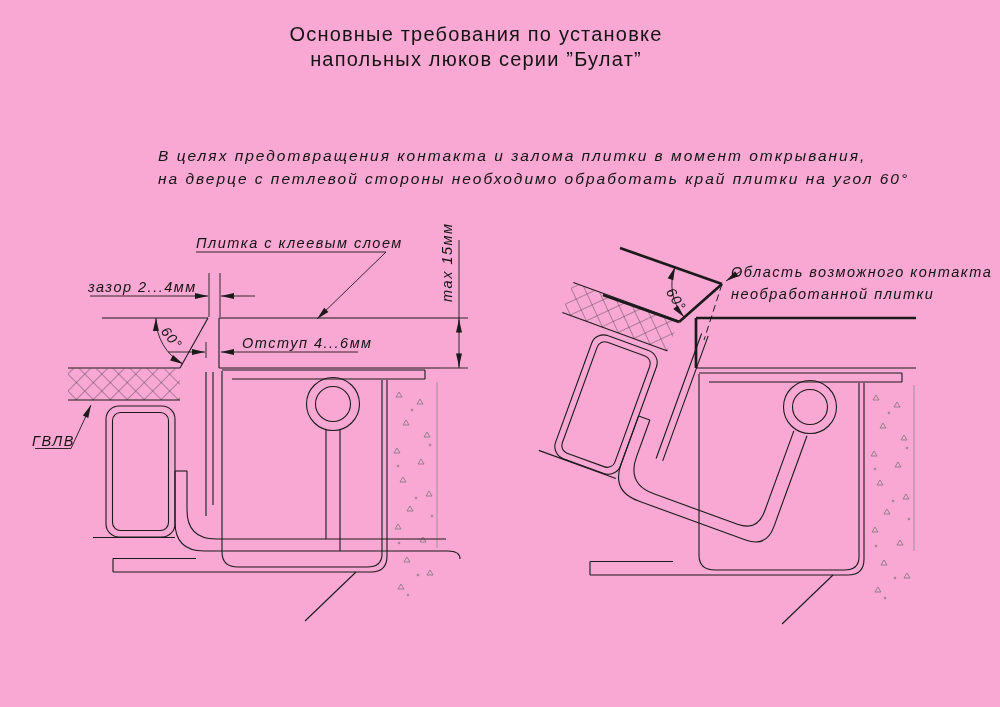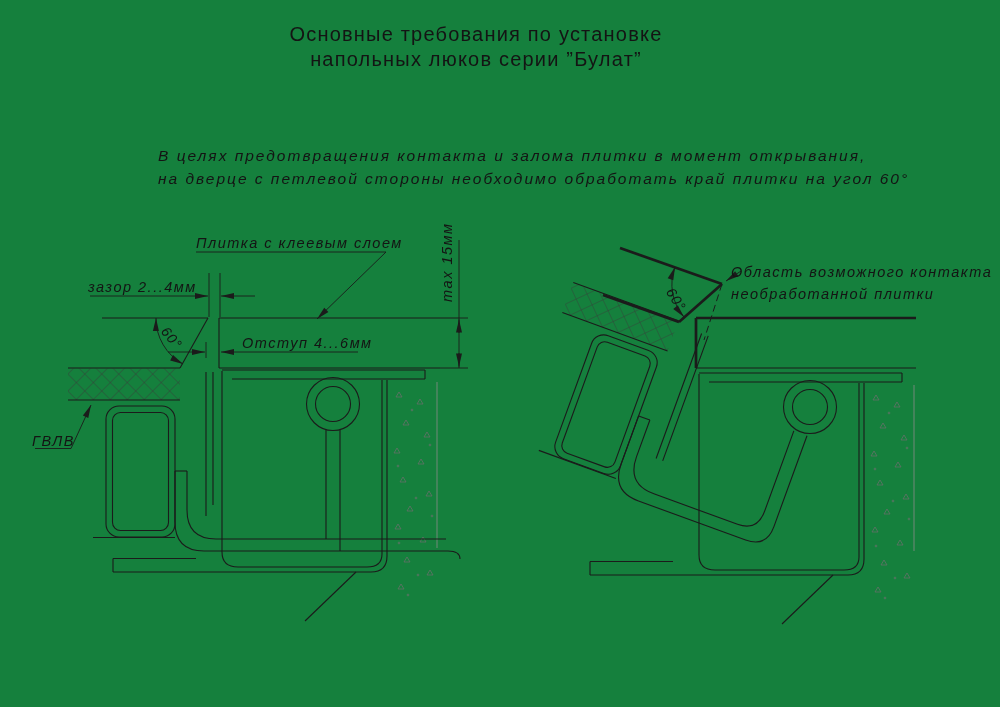--- a/index.html
+++ b/index.html
@@ -1,16 +1,16 @@
 <!DOCTYPE html>
 <html><head>
 <meta charset="utf-8">
 <style>
   html,body{margin:0;padding:0;background:#ffffff;}
-  .page{width:1000px;height:707px;background:#15803d;position:relative;overflow:hidden;}
+  .page{width:1000px;height:707px;background:#f9a8d4;position:relative;overflow:hidden;}
   svg{display:block;}
   .ln{fill:none;stroke:#1b1b1b;stroke-width:1.1;stroke-linejoin:round;stroke-linecap:butt;}
   .bold{fill:none;stroke:#1b1b1b;stroke-width:2.7;stroke-linejoin:miter;}
   .dim{fill:none;stroke:#1b1b1b;stroke-width:0.9;}
   .dash{fill:none;stroke:#1b1b1b;stroke-width:1;stroke-dasharray:7 4;}
   .faint{fill:none;stroke:#8a8a8a;stroke-width:0.8;}
   .spk{fill:none;stroke:#6f6f6f;stroke-width:0.7;}
   text{fill:#141414;}
   .title-txt{font-family:"Liberation Sans",sans-serif;font-size:20px;letter-spacing:1.2px;}
   .note-txt{font-family:"Liberation Sans",sans-serif;font-style:italic;font-size:15.5px;letter-spacing:2px;}

